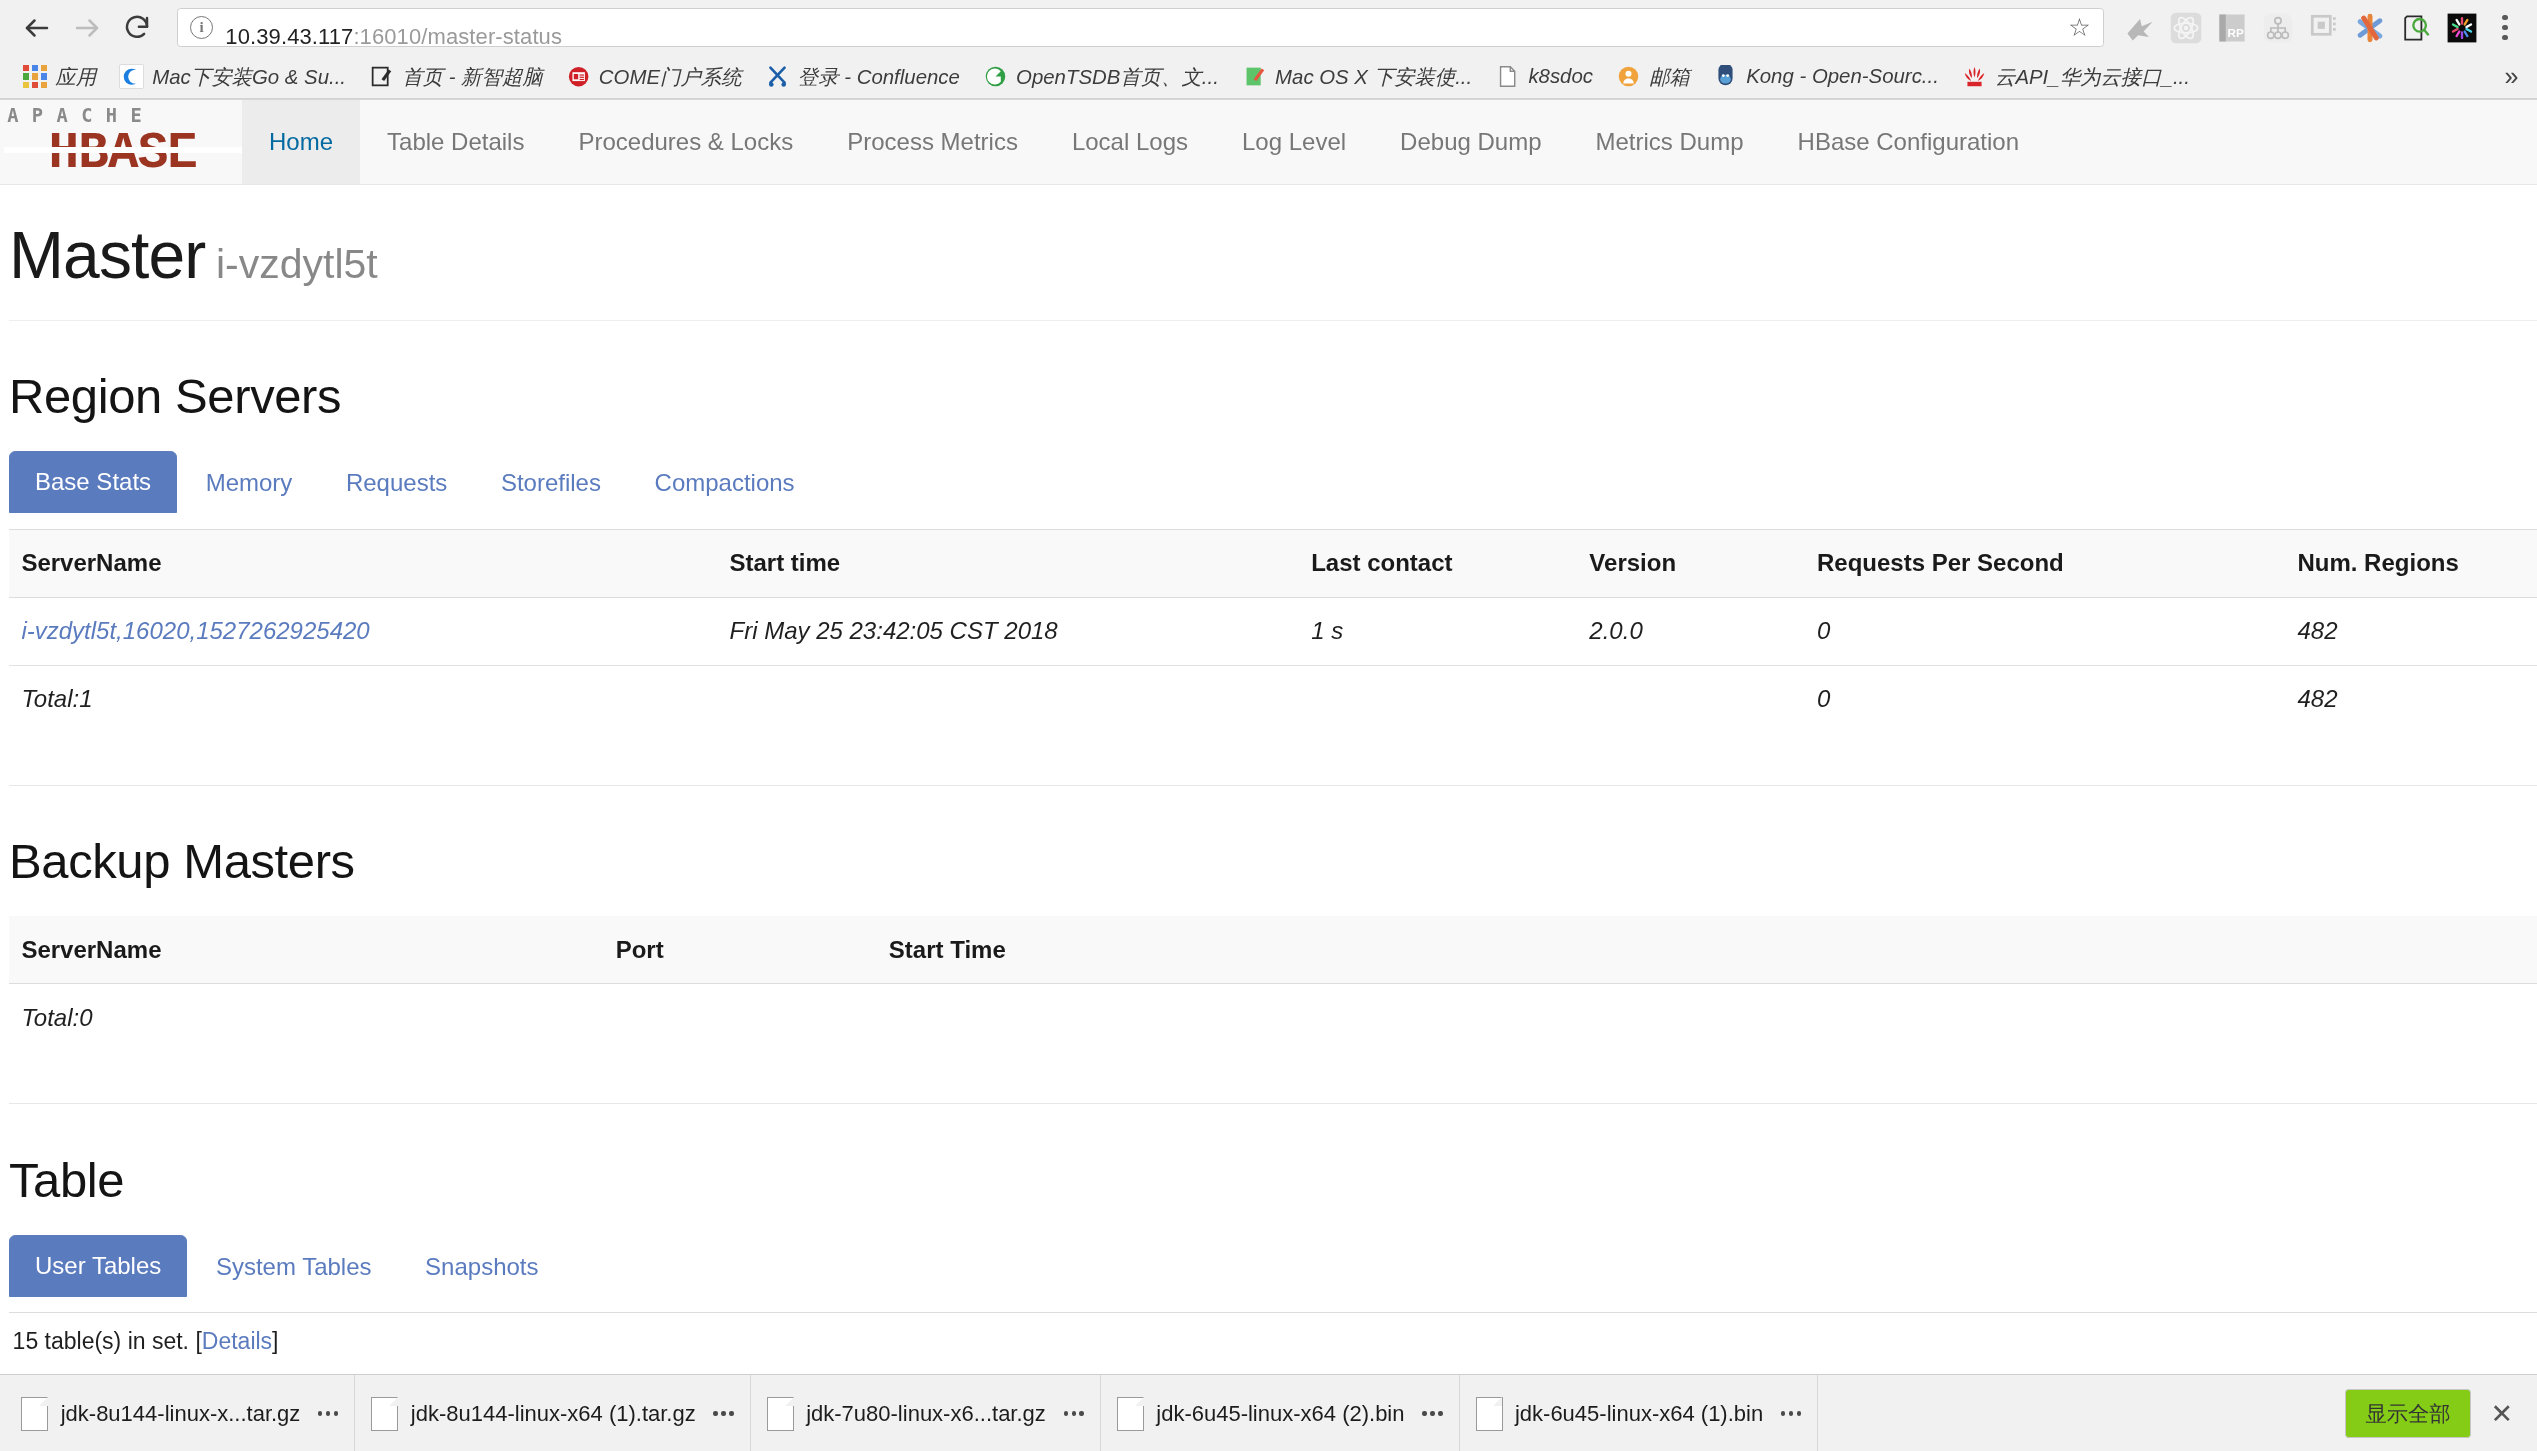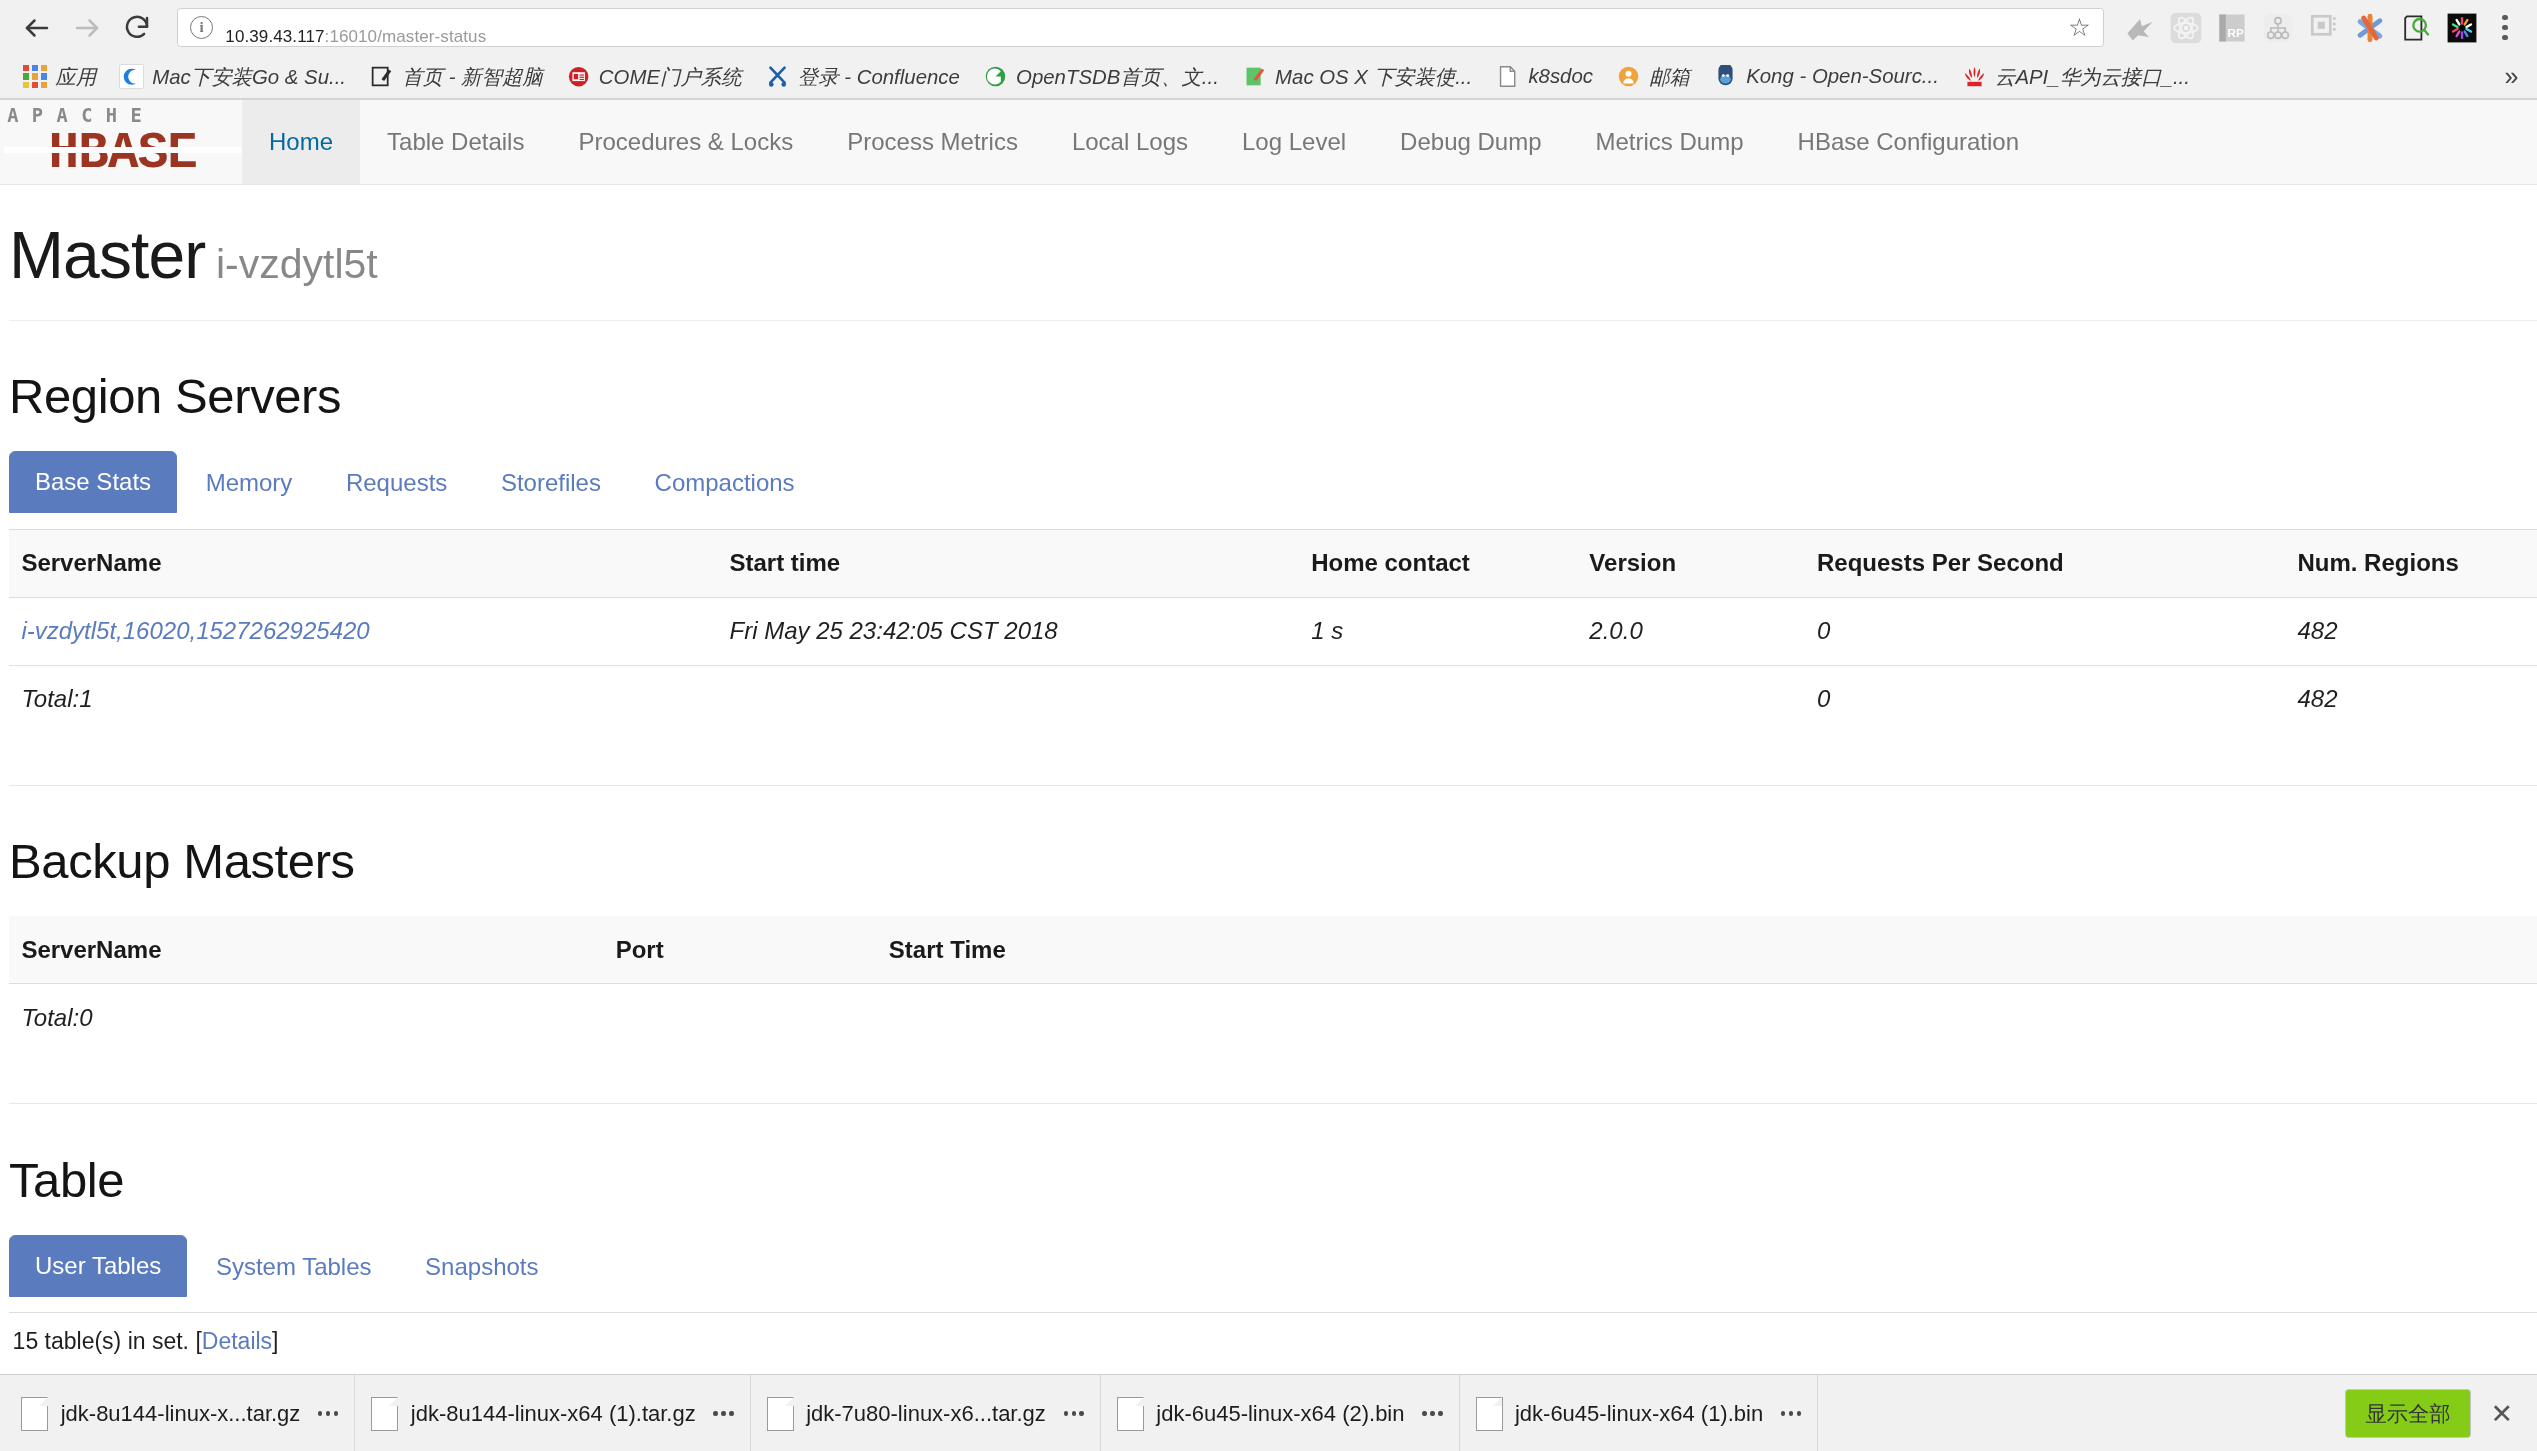--- a/index.html
+++ b/index.html
@@ -52,21 +52,21 @@
     width: 23px; height: 23px;
     border: 1.8px solid #777;
     border-radius: 50%;
     display: flex; align-items: center; justify-content: center;
     font-size: 15px; font-weight: bold; color: #777;
     font-family: "Liberation Serif", serif;
     flex: 0 0 auto;
     margin-right: 12.4px;
   }
   .url-text {
-    font-size: 17px;
+    font-size: 22px;
     color: #9a9a9a;
     letter-spacing: 0.1px;
     white-space: nowrap;
     overflow: hidden;
     margin-top: 19px;
   }
   .url-text .url-host { color: #222222; }
   .star-btn {
     margin-left: auto;
     font-size: 25px;
@@ -621,21 +621,21 @@
         <div class="tab">Requests</div>
         <div class="tab">Storefiles</div>
         <div class="tab">Compactions</div>
       </div>
 
       <table class="ht">
         <thead>
           <tr>
             <th style="width:28%">ServerName</th>
             <th style="width:23%">Start time</th>
-            <th style="width:11%">Home contact</th>
+            <th style="width:11%">Last contact</th>
             <th style="width:9%">Version</th>
             <th style="width:19%">Requests Per Second</th>
             <th style="width:10%">Num. Regions</th>
           </tr>
         </thead>
         <tbody>
           <tr>
             <td><a href="#">i-vzdytl5t,16020,1527262925420</a></td>
             <td>Fri May 25 23:42:05 CST 2018</td>
             <td>1 s</td>

